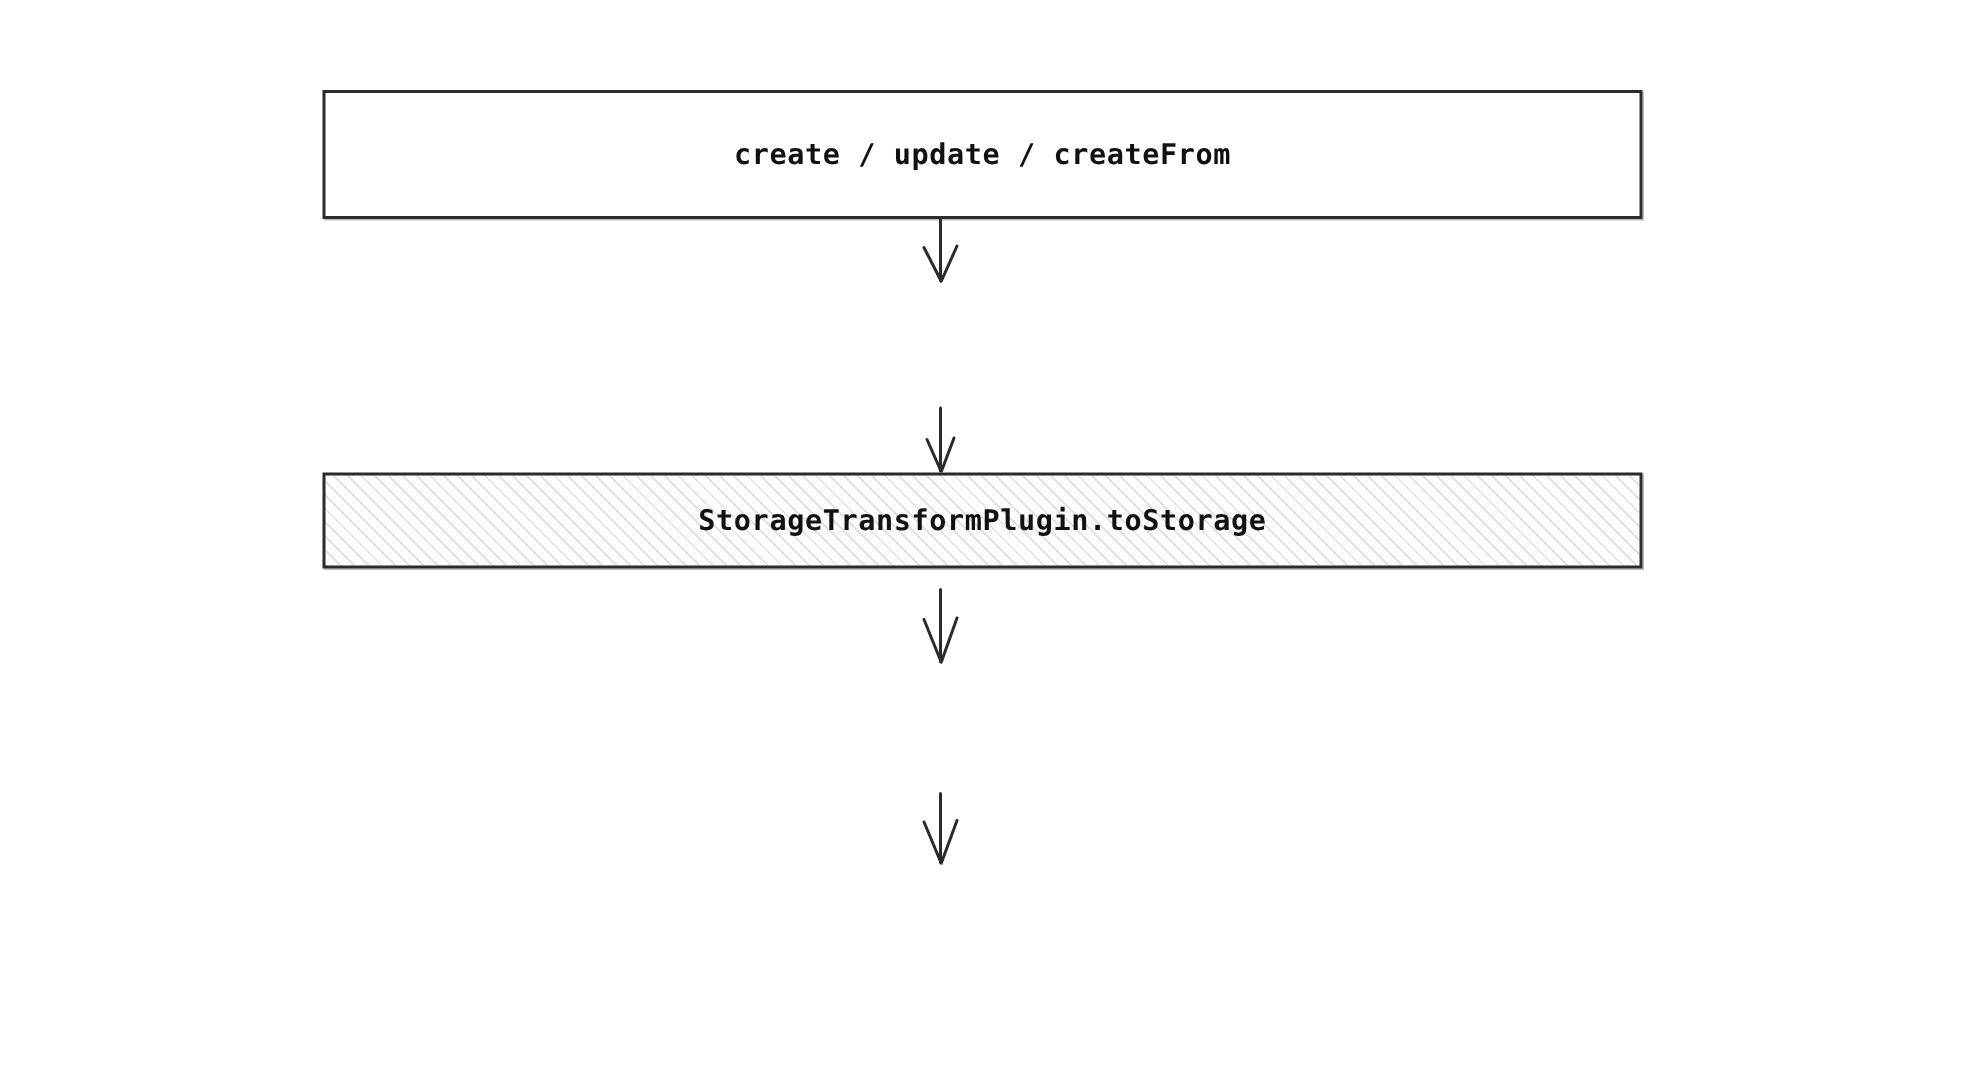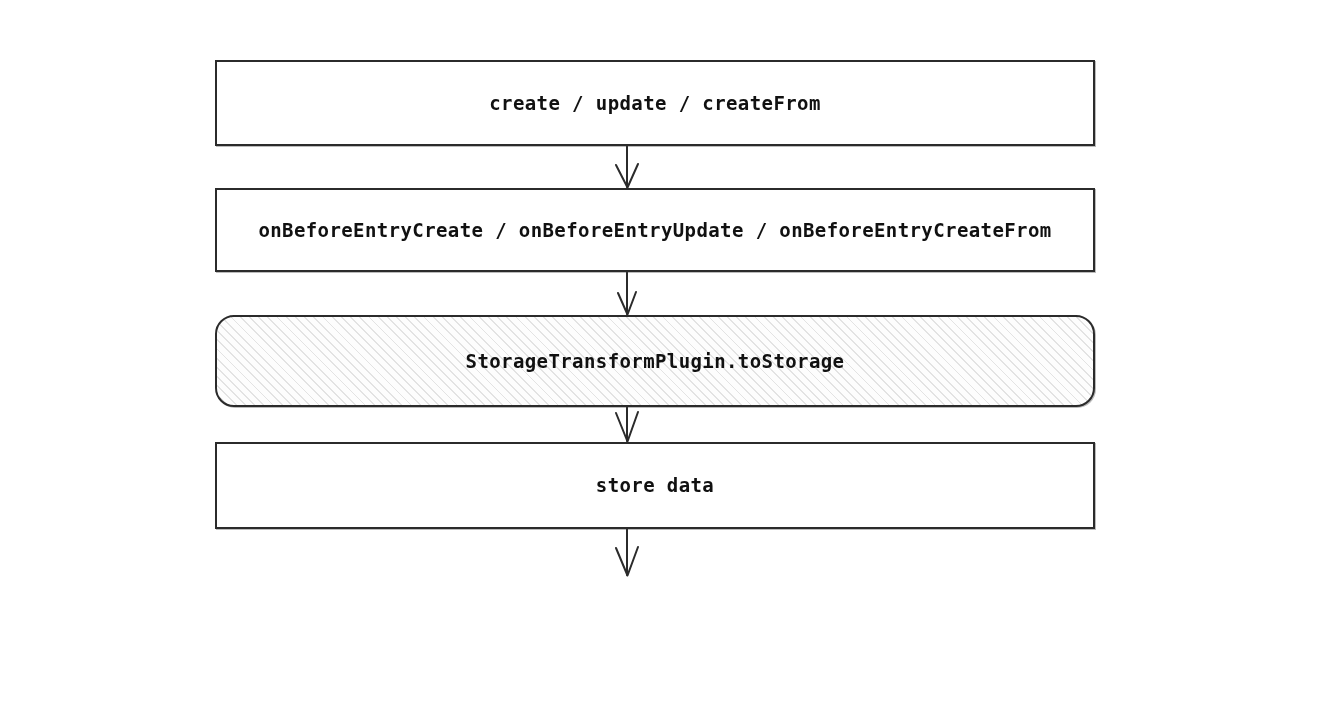--- a/index.html
+++ b/index.html
@@ -41,21 +41,21 @@
     font-weight: bold;
     color: #111111;
     letter-spacing: 0.4px;
     white-space: nowrap;
     line-height: 1;
   }
 
   
   #node-create          { top: 60px;  height: 86px; }
   #node-before-hooks    { top: 188px; height: 84px; }
-  #node-to-storage      { top: 315px; height: 92px; border-radius: 19px; }
+  #node-to-storage      { top: 315px; height: 64px; }
   #node-store-data      { top: 442px; height: 87px; }
   #node-after-hooks     { top: 576px; height: 82px; }
 
   
   .node.hatched {
     background-color: #fdfdfd;
     background-image: repeating-linear-gradient(
         45deg,
         #e3e3e3 0px,
         #e3e3e3 1.3px,
@@ -106,26 +106,20 @@
     <g>
       <path class="edge-line" d="M 627 529 L 627 575"></path>
       <path class="edge-line" d="M 616 548 L 627.5 575.5 L 638 547"></path>
     </g>
   </svg>
 
   <div class="node" id="node-create">
     <span class="node-label">create / update / createFrom</span>
   </div>
 
-  <div class="node" id="node-before-hooks">
-    <span class="node-label">onBeforeEntryCreate / onBeforeEntryUpdate / onBeforeEntryCreateFrom</span>
-  </div>
 
   <div class="node hatched" id="node-to-storage">
     <span class="node-label">StorageTransformPlugin.toStorage</span>
   </div>
 
-  <div class="node" id="node-store-data">
-    <span class="node-label">store data</span>
-  </div>
 
 
 </div>
 
 </body></html>

